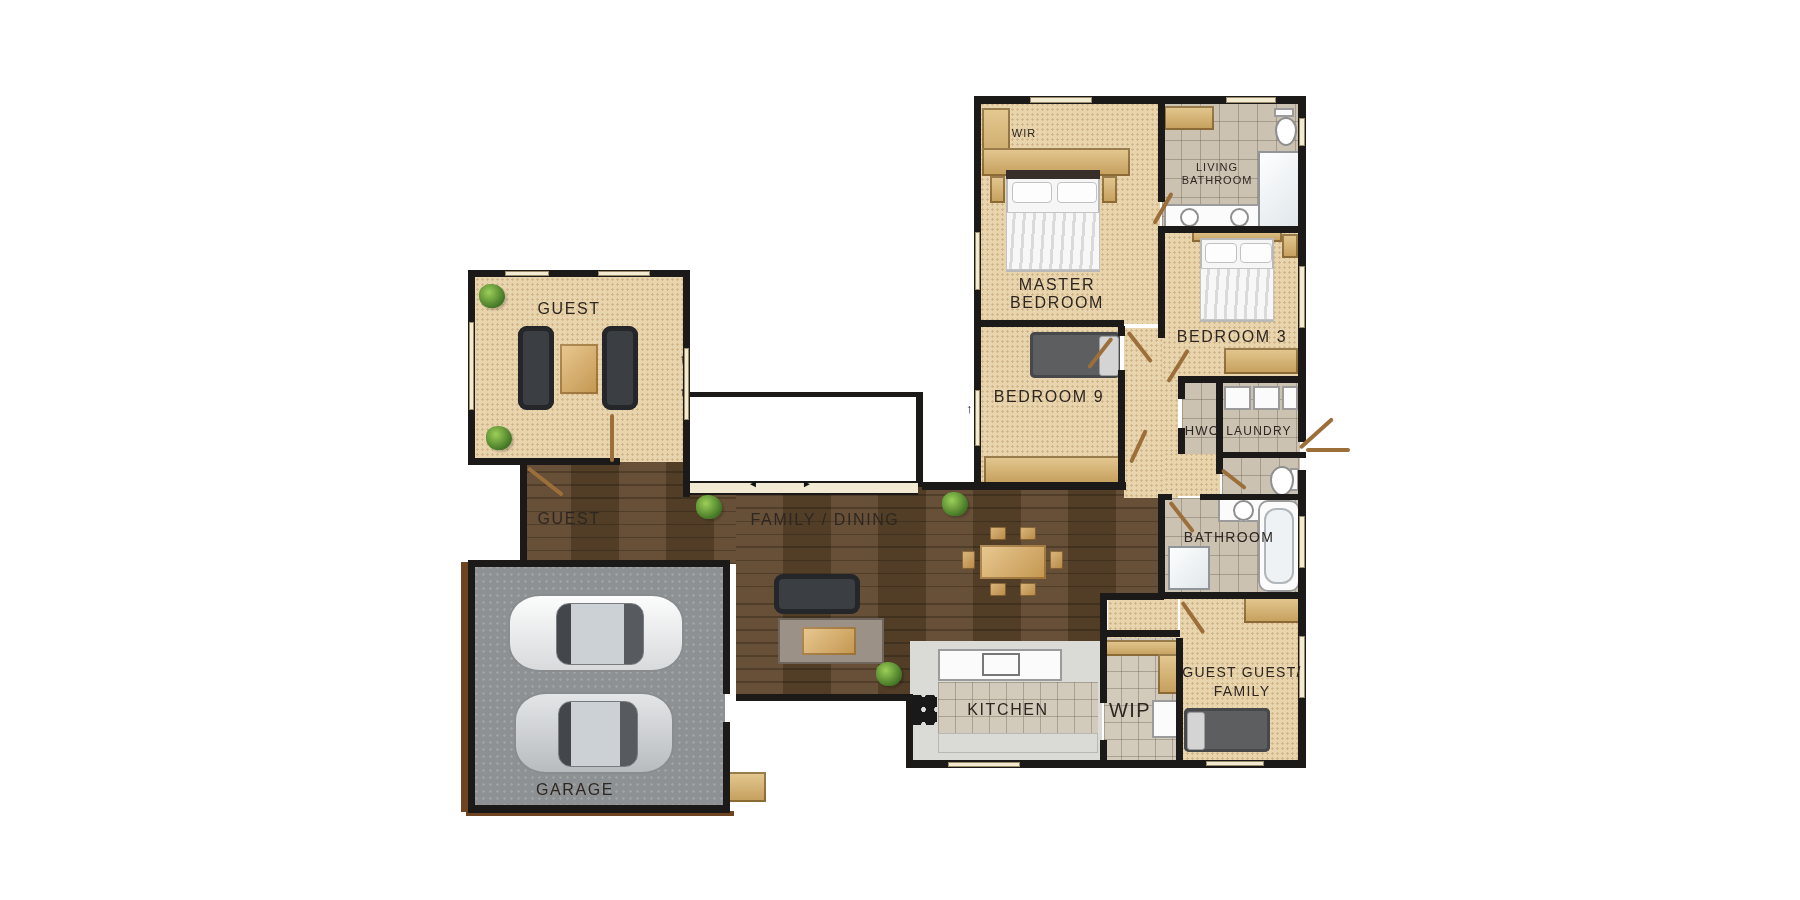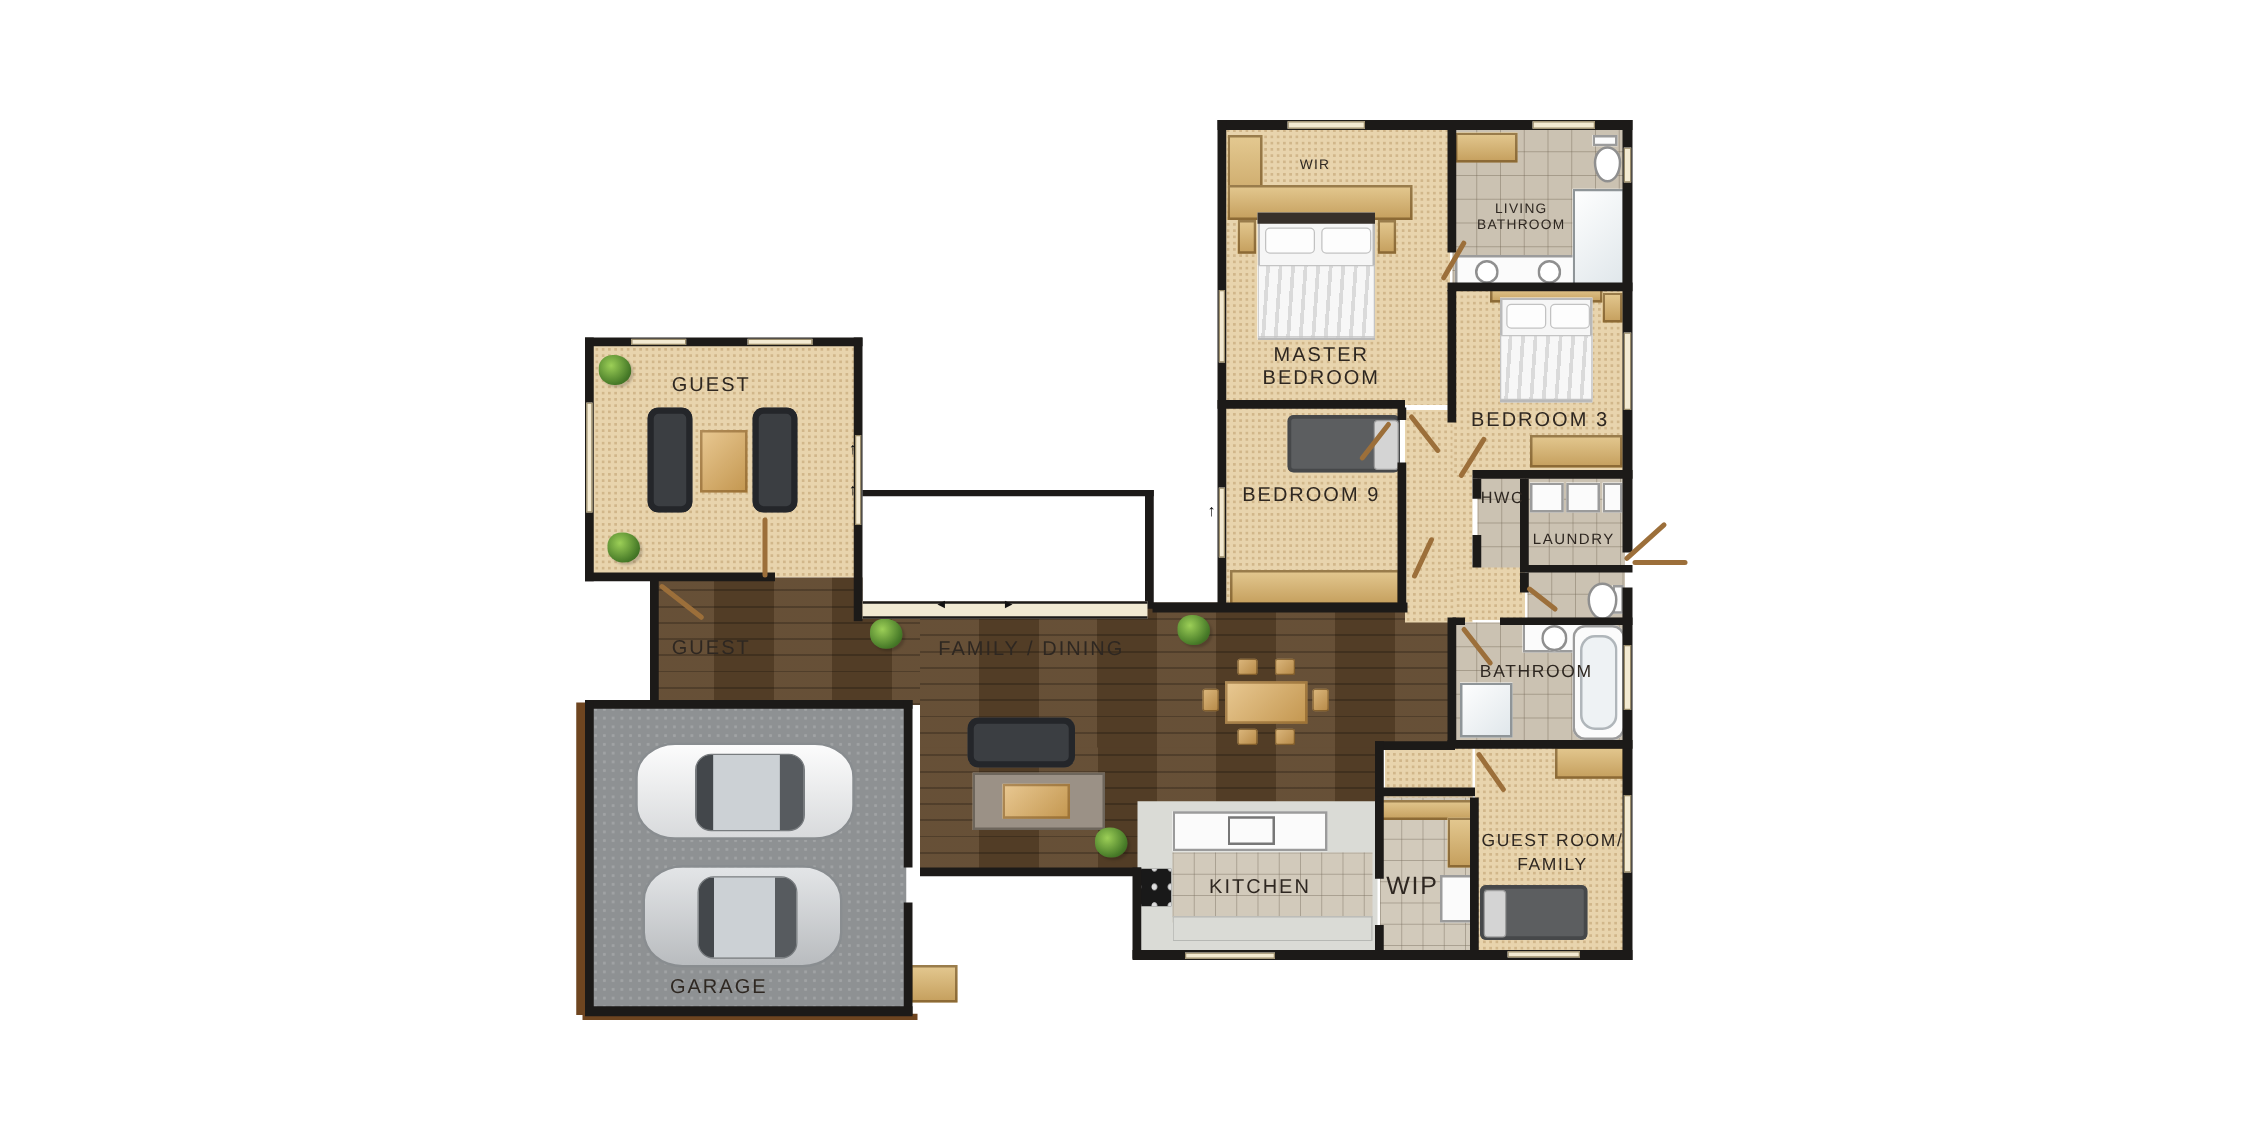--- a/index.html
+++ b/index.html
@@ -60,21 +60,21 @@
     box-shadow:2px 2px 2px rgba(0,0,0,.18);}
   .slider{position:absolute;background:#f1e9d2;border-top:2px solid var(--wall,#1c1a18);
     border-bottom:2px solid var(--wall,#1c1a18);z-index:32;}
   .arrow{color:#111;font-size:10px;z-index:41;line-height:1;}
   .uparrow{font-size:13px;}
   
   .label{transform:translate(-50%,-50%);color:var(--label,#2e2721);letter-spacing:1.6px;
     font-size:16px;white-space:nowrap;text-align:center;z-index:50;}
   .label span{display:block;}
   .lbl-sm{font-size:11px;letter-spacing:1px;line-height:13px;}
-  .lbl-13{font-size:13px;letter-spacing:1.2px;}
+  .lbl-13{font-size:13px;letter-spacing:1.2px;margin-top:32px;}
   .lbl-12{font-size:12px;letter-spacing:1.2px;}
   .lbl-14{font-size:14px;letter-spacing:1.3px;line-height:19px;}
   .lbl-15{font-size:20px;letter-spacing:1.4px;}
   .lbl-2l{line-height:18px;}
 </style>
 </head>
 <body>
 
 <div id="plan">
 
@@ -192,30 +192,30 @@
   <div class="label" style="left:575px;top:790px">GARAGE</div>
   <div class="label" style="left:825px;top:520px">FAMILY / DINING</div>
   <div class="label" style="left:1008px;top:710px">KITCHEN</div>
   <div class="label lbl-15" style="left:1130px;top:710px">WIP</div>
   <div class="label lbl-2l" style="left:1057px;top:294px">
     <span>MASTER</span>
     <span>BEDROOM</span>
   </div>
   <div class="label" style="left:1049px;top:397px">BEDROOM 9</div>
   <div class="label" style="left:1232px;top:337px">BEDROOM 3</div>
-  <div class="label lbl-sm" style="left:1052px;top:133px">WIR</div>
+  <div class="label lbl-sm" style="left:1024px;top:133px">WIR</div>
   <div class="label lbl-sm" style="left:1217px;top:174px">
     <span>LIVING</span>
     <span>BATHROOM</span>
   </div>
   <div class="label lbl-13" style="left:1202px;top:398px">HWC</div>
   <div class="label lbl-12" style="left:1259px;top:431px">LAUNDRY</div>
   <div class="label lbl-14" style="left:1229px;top:537px">BATHROOM</div>
   <div class="label lbl-14" style="left:1242px;top:682px">
-    <span>GUEST ROOM/</span>
+    <span>GUEST GUEST/</span>
     <span>FAMILY</span>
   </div>
 <div class="wall" style="left: 468px; top: 270px; width: 222px; height: 7px;"></div>
     <div class="wall" style="left: 468px; top: 270px; width: 7px; height: 195px;"></div>
     <div class="wall" style="left: 683px; top: 270px; width: 7px; height: 227px;"></div>
     <div class="wall" style="left: 468px; top: 458px; width: 152px; height: 7px;"></div>
     <div class="wall" style="left: 520px; top: 462px; width: 7px; height: 100px;"></div>
     <div class="wall" style="left: 468px; top: 560px; width: 262px; height: 7px;"></div>
     <div class="wall" style="left: 468px; top: 560px; width: 7px; height: 252px;"></div>
     <div class="wall" style="left: 723px; top: 560px; width: 7px; height: 134px;"></div>

